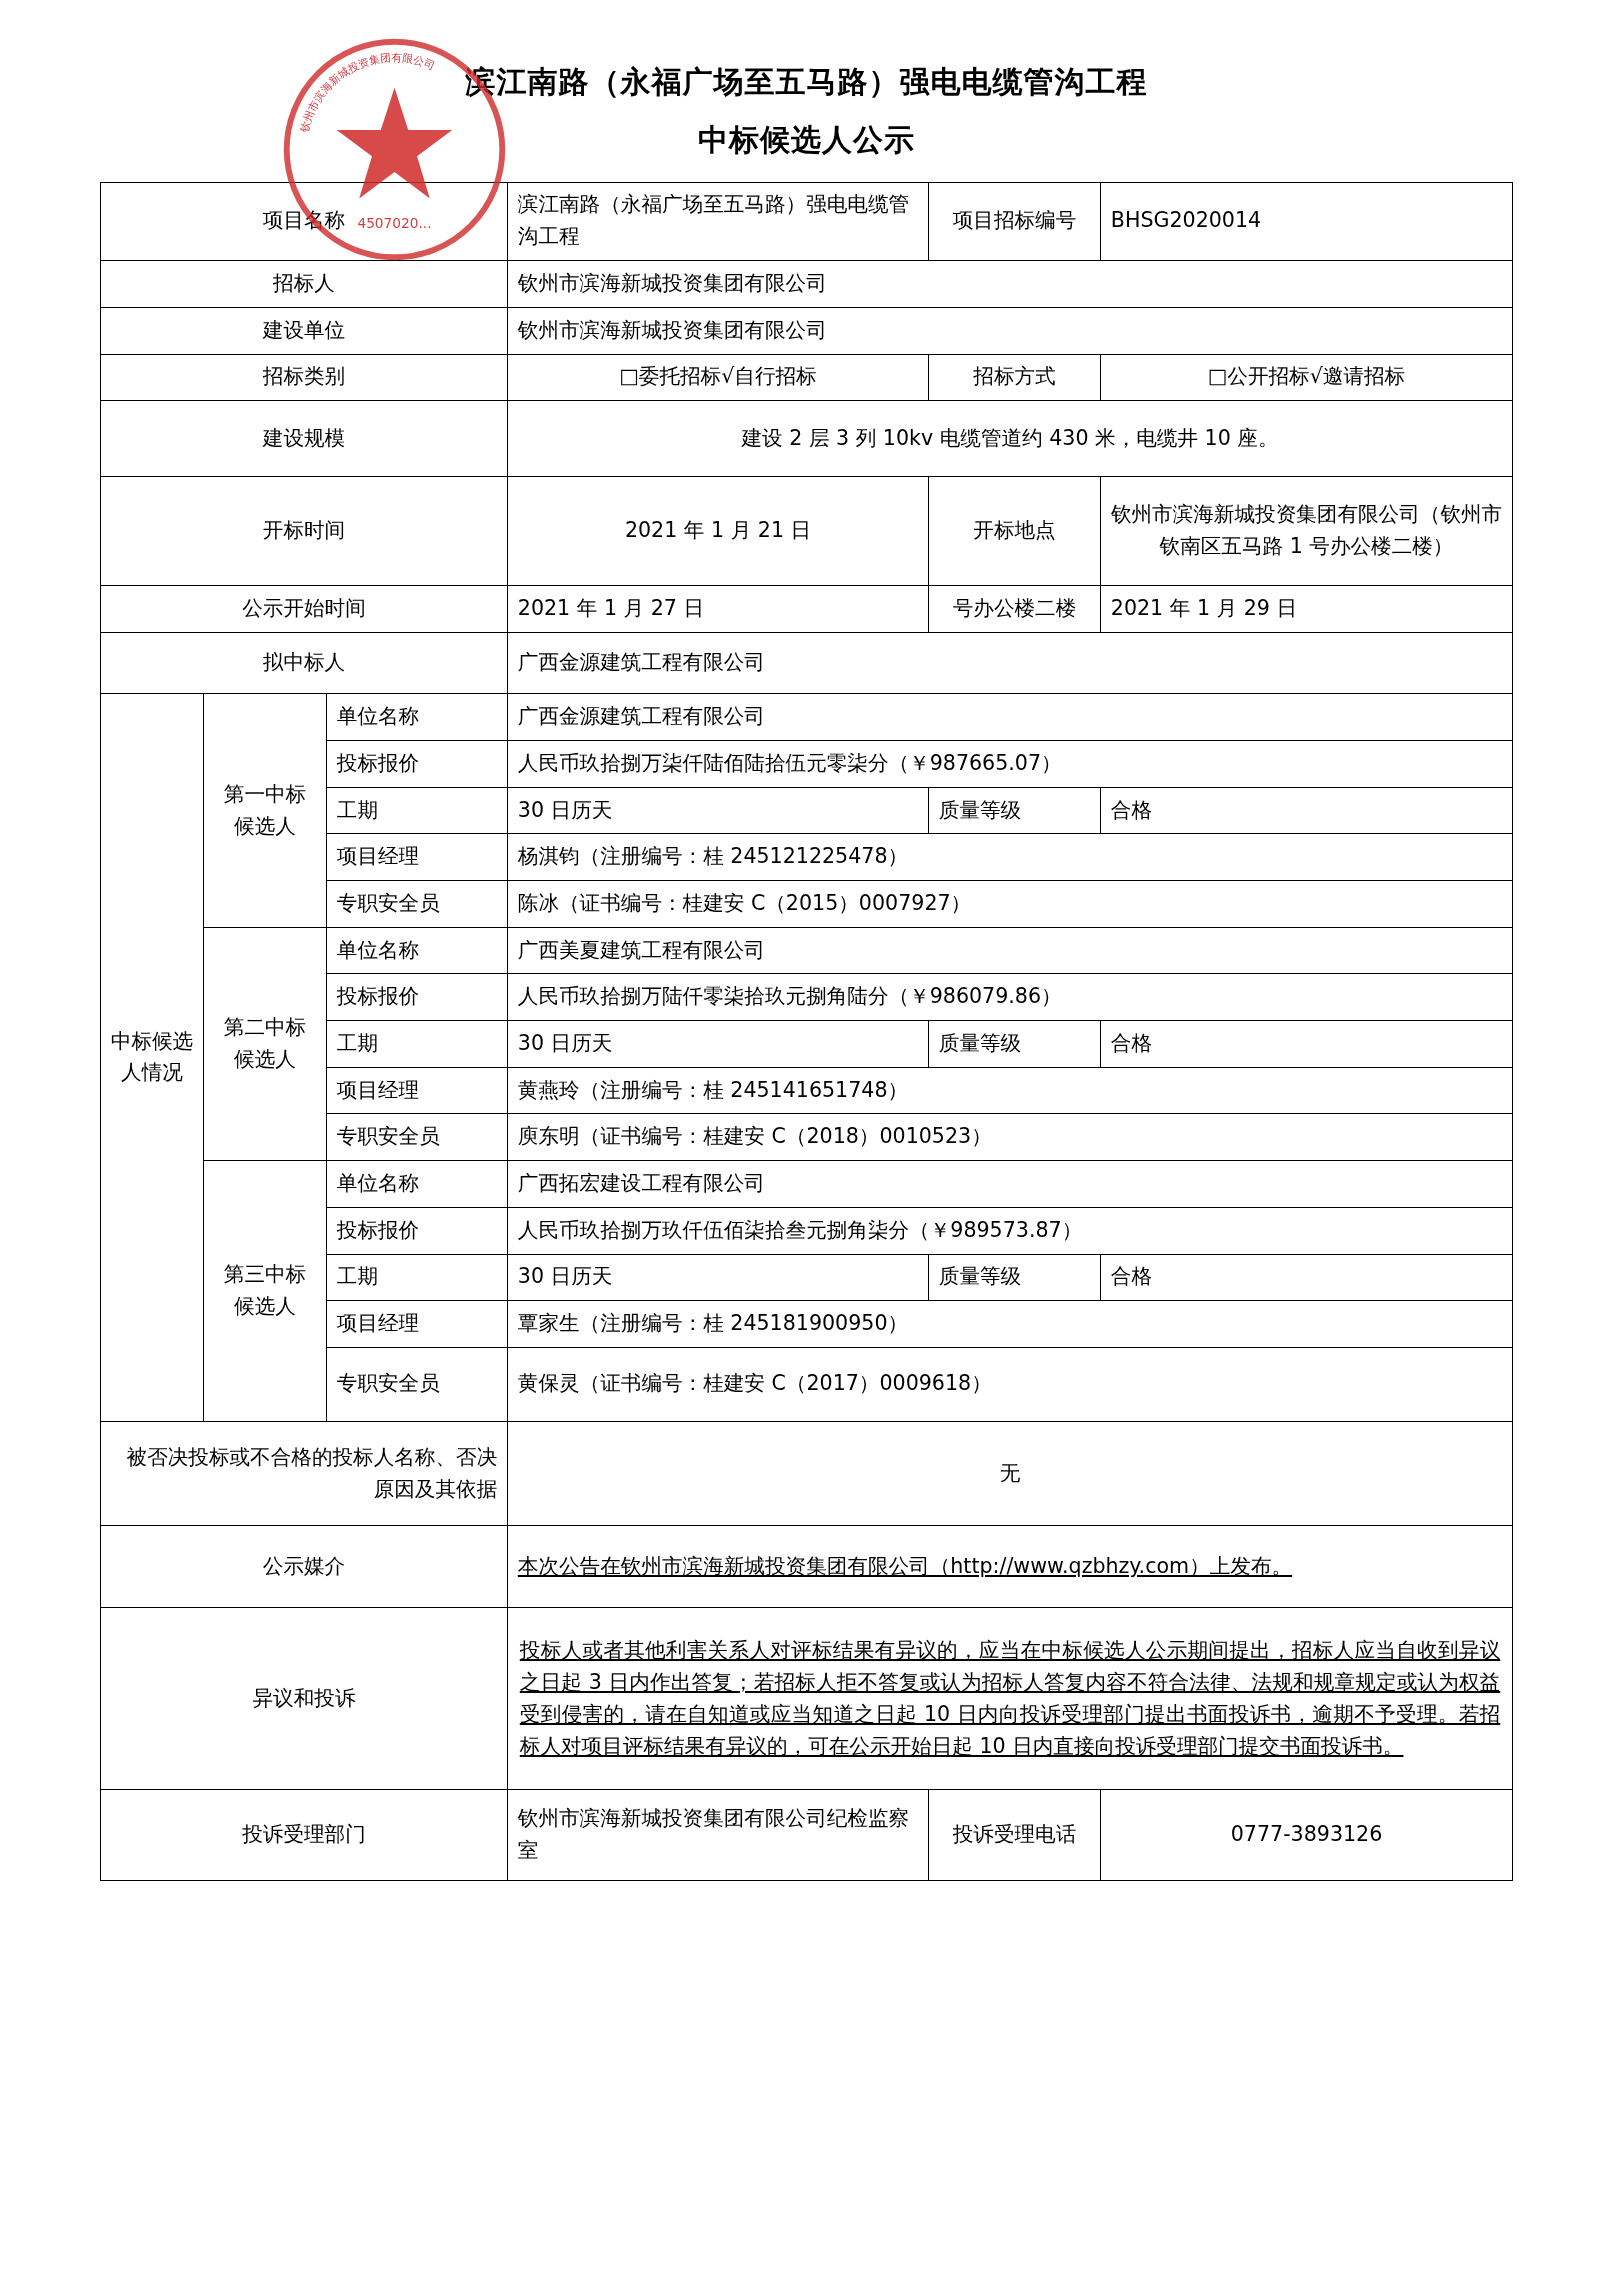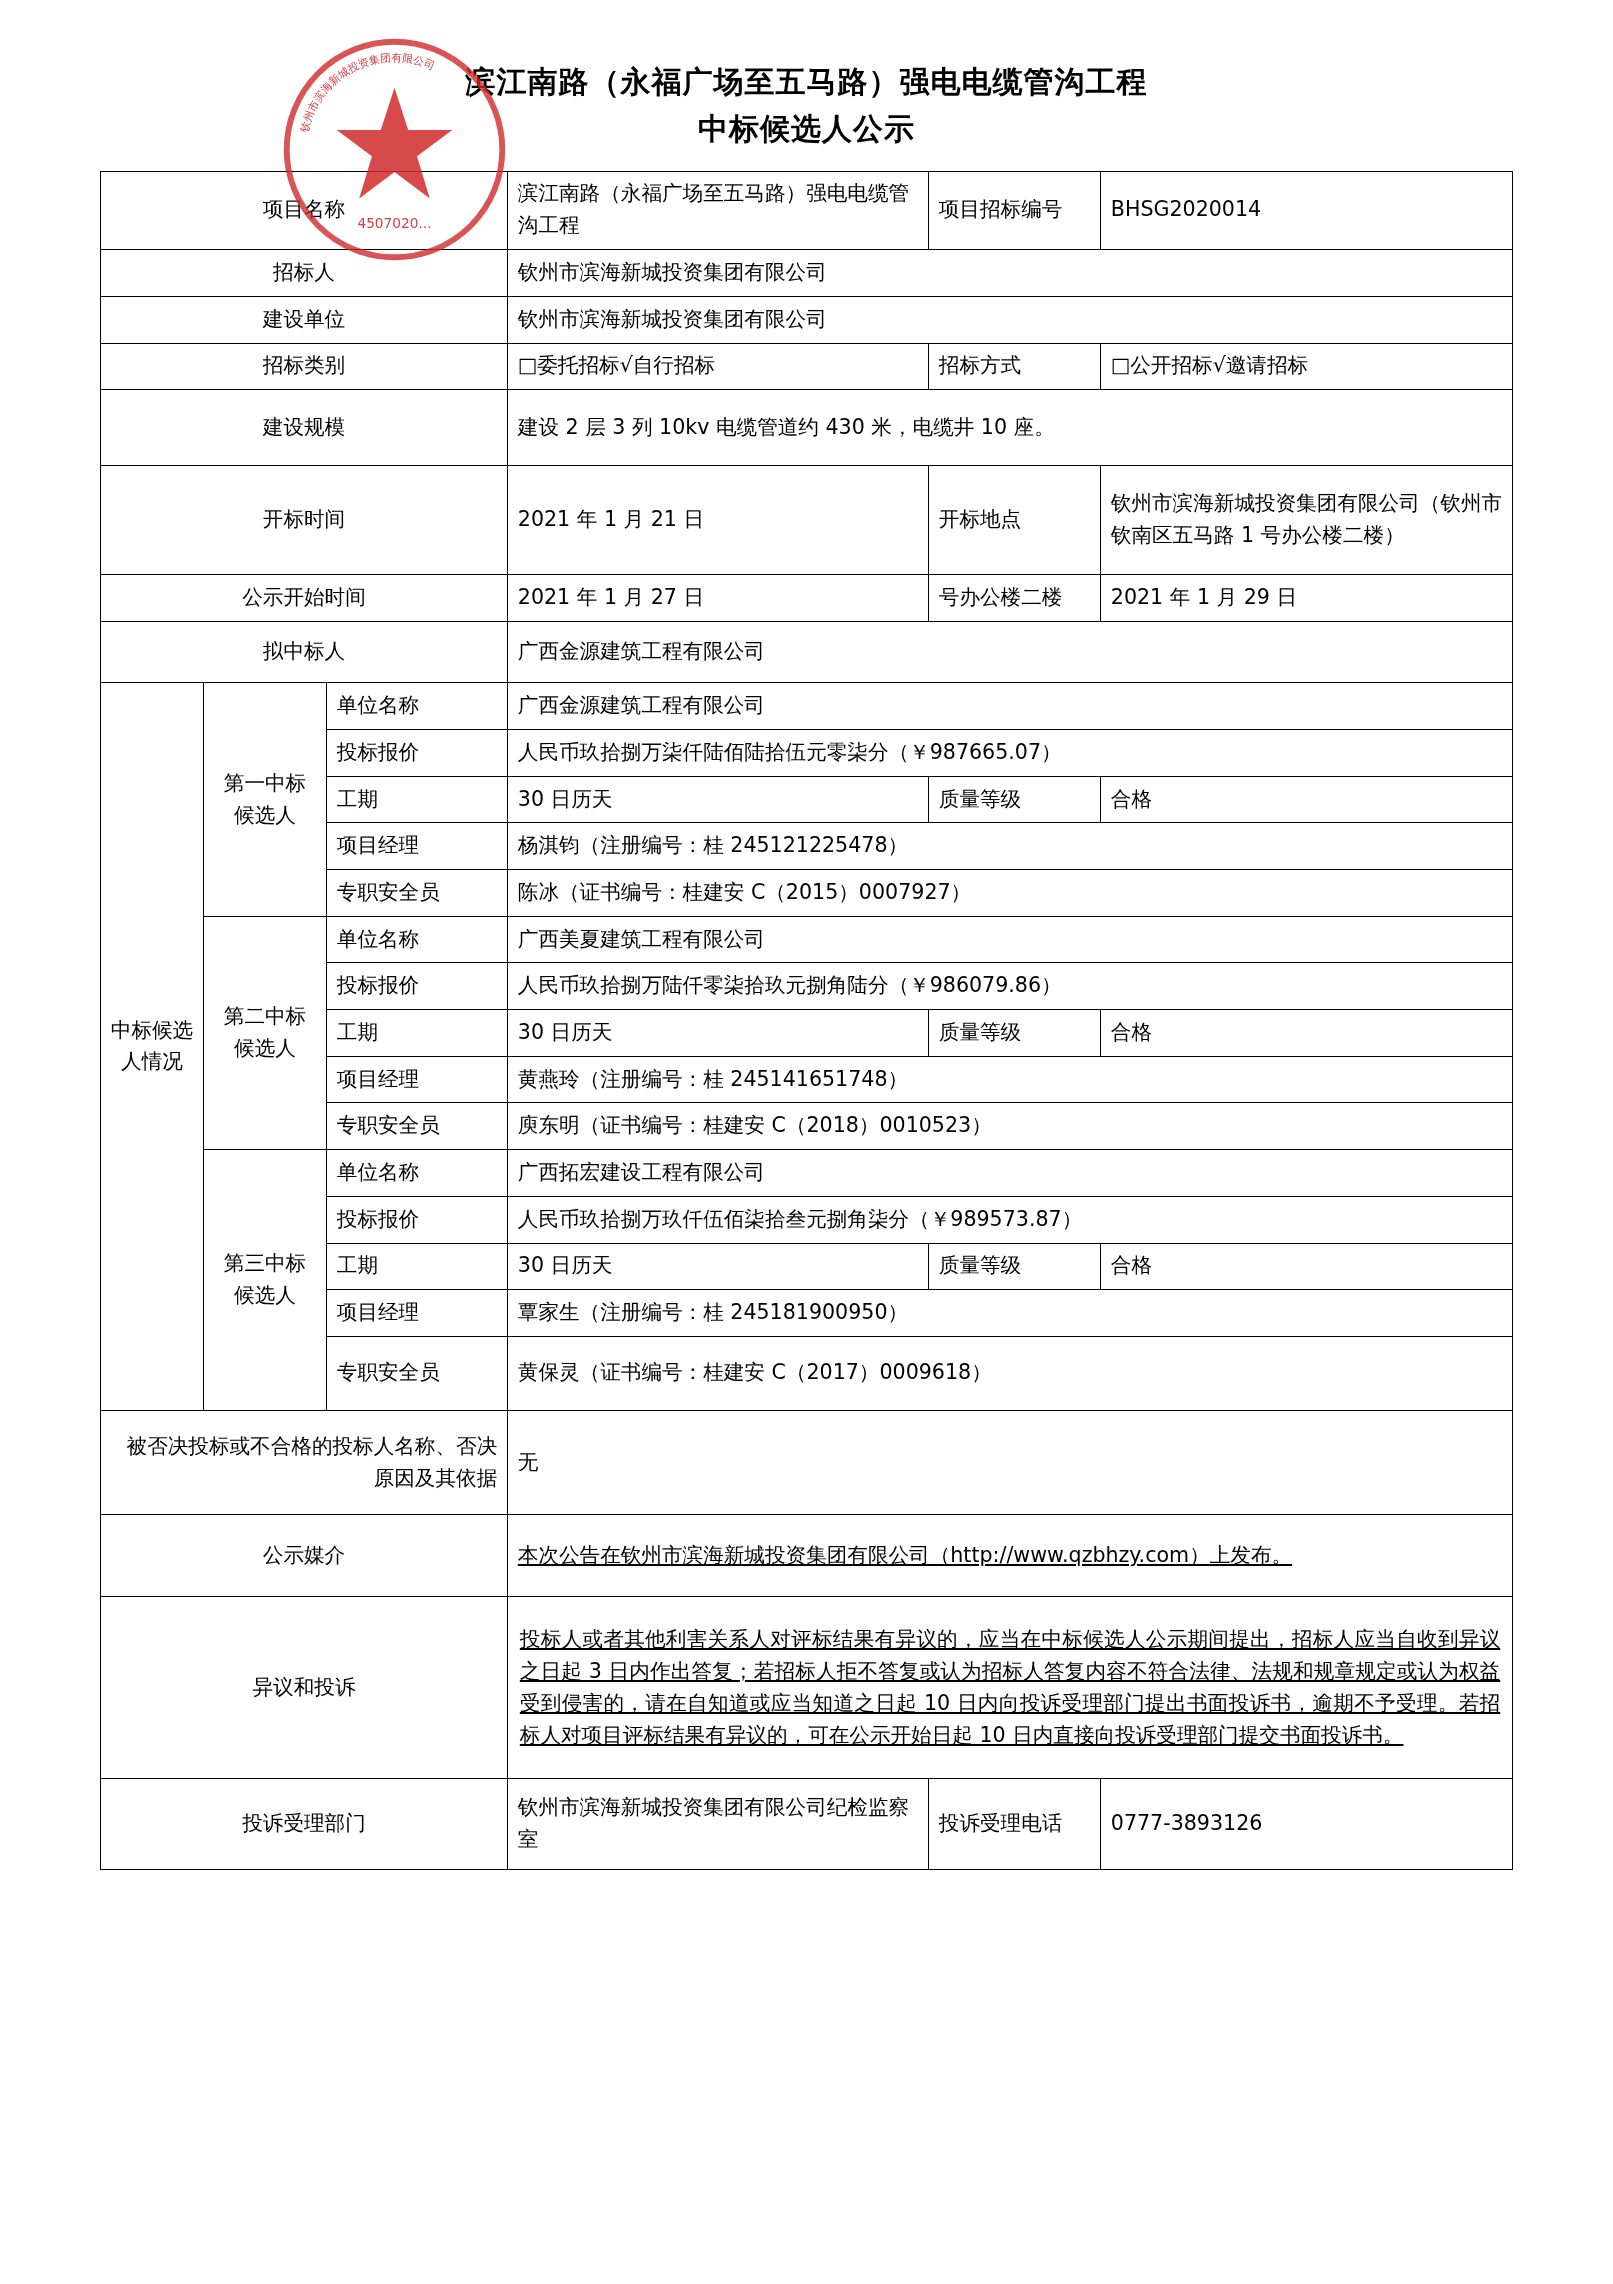--- a/index.html
+++ b/index.html
@@ -30,38 +30,38 @@
     font-size: 30px;
     font-weight: bold;
     letter-spacing: 1px;
     line-height: 1.5;
   }
   .doc-title-2 {
     font-size: 30px;
     font-weight: bold;
     letter-spacing: 1px;
     line-height: 1.6;
-    margin-top: 1px;
+    margin-top: 12px;
   }
   table.main {
     border-collapse: collapse;
     margin: 17.6px auto 0 auto;
     width: 1411px;
     table-layout: fixed;
     padding-left: 48px;
   }
   table.main td {
     border: 1px solid #000;
     font-size: 20.6px;
     line-height: 1.55;
     padding: 6.9px 9.8px;
     vertical-align: middle;
     word-break: break-all;
   }
-  .ctr { }
+  .ctr { text-align: center; }
   .lft { text-align: left; }
   .lbl { text-align: center; }
   .tall { height: 61px; }
   .cellpad { padding: 11.8px 9.8px; text-align: right; }
   .seal {
     position: absolute;
     left: 272px;
     top: 27.4px;
     width: 245px;
     height: 245px;

